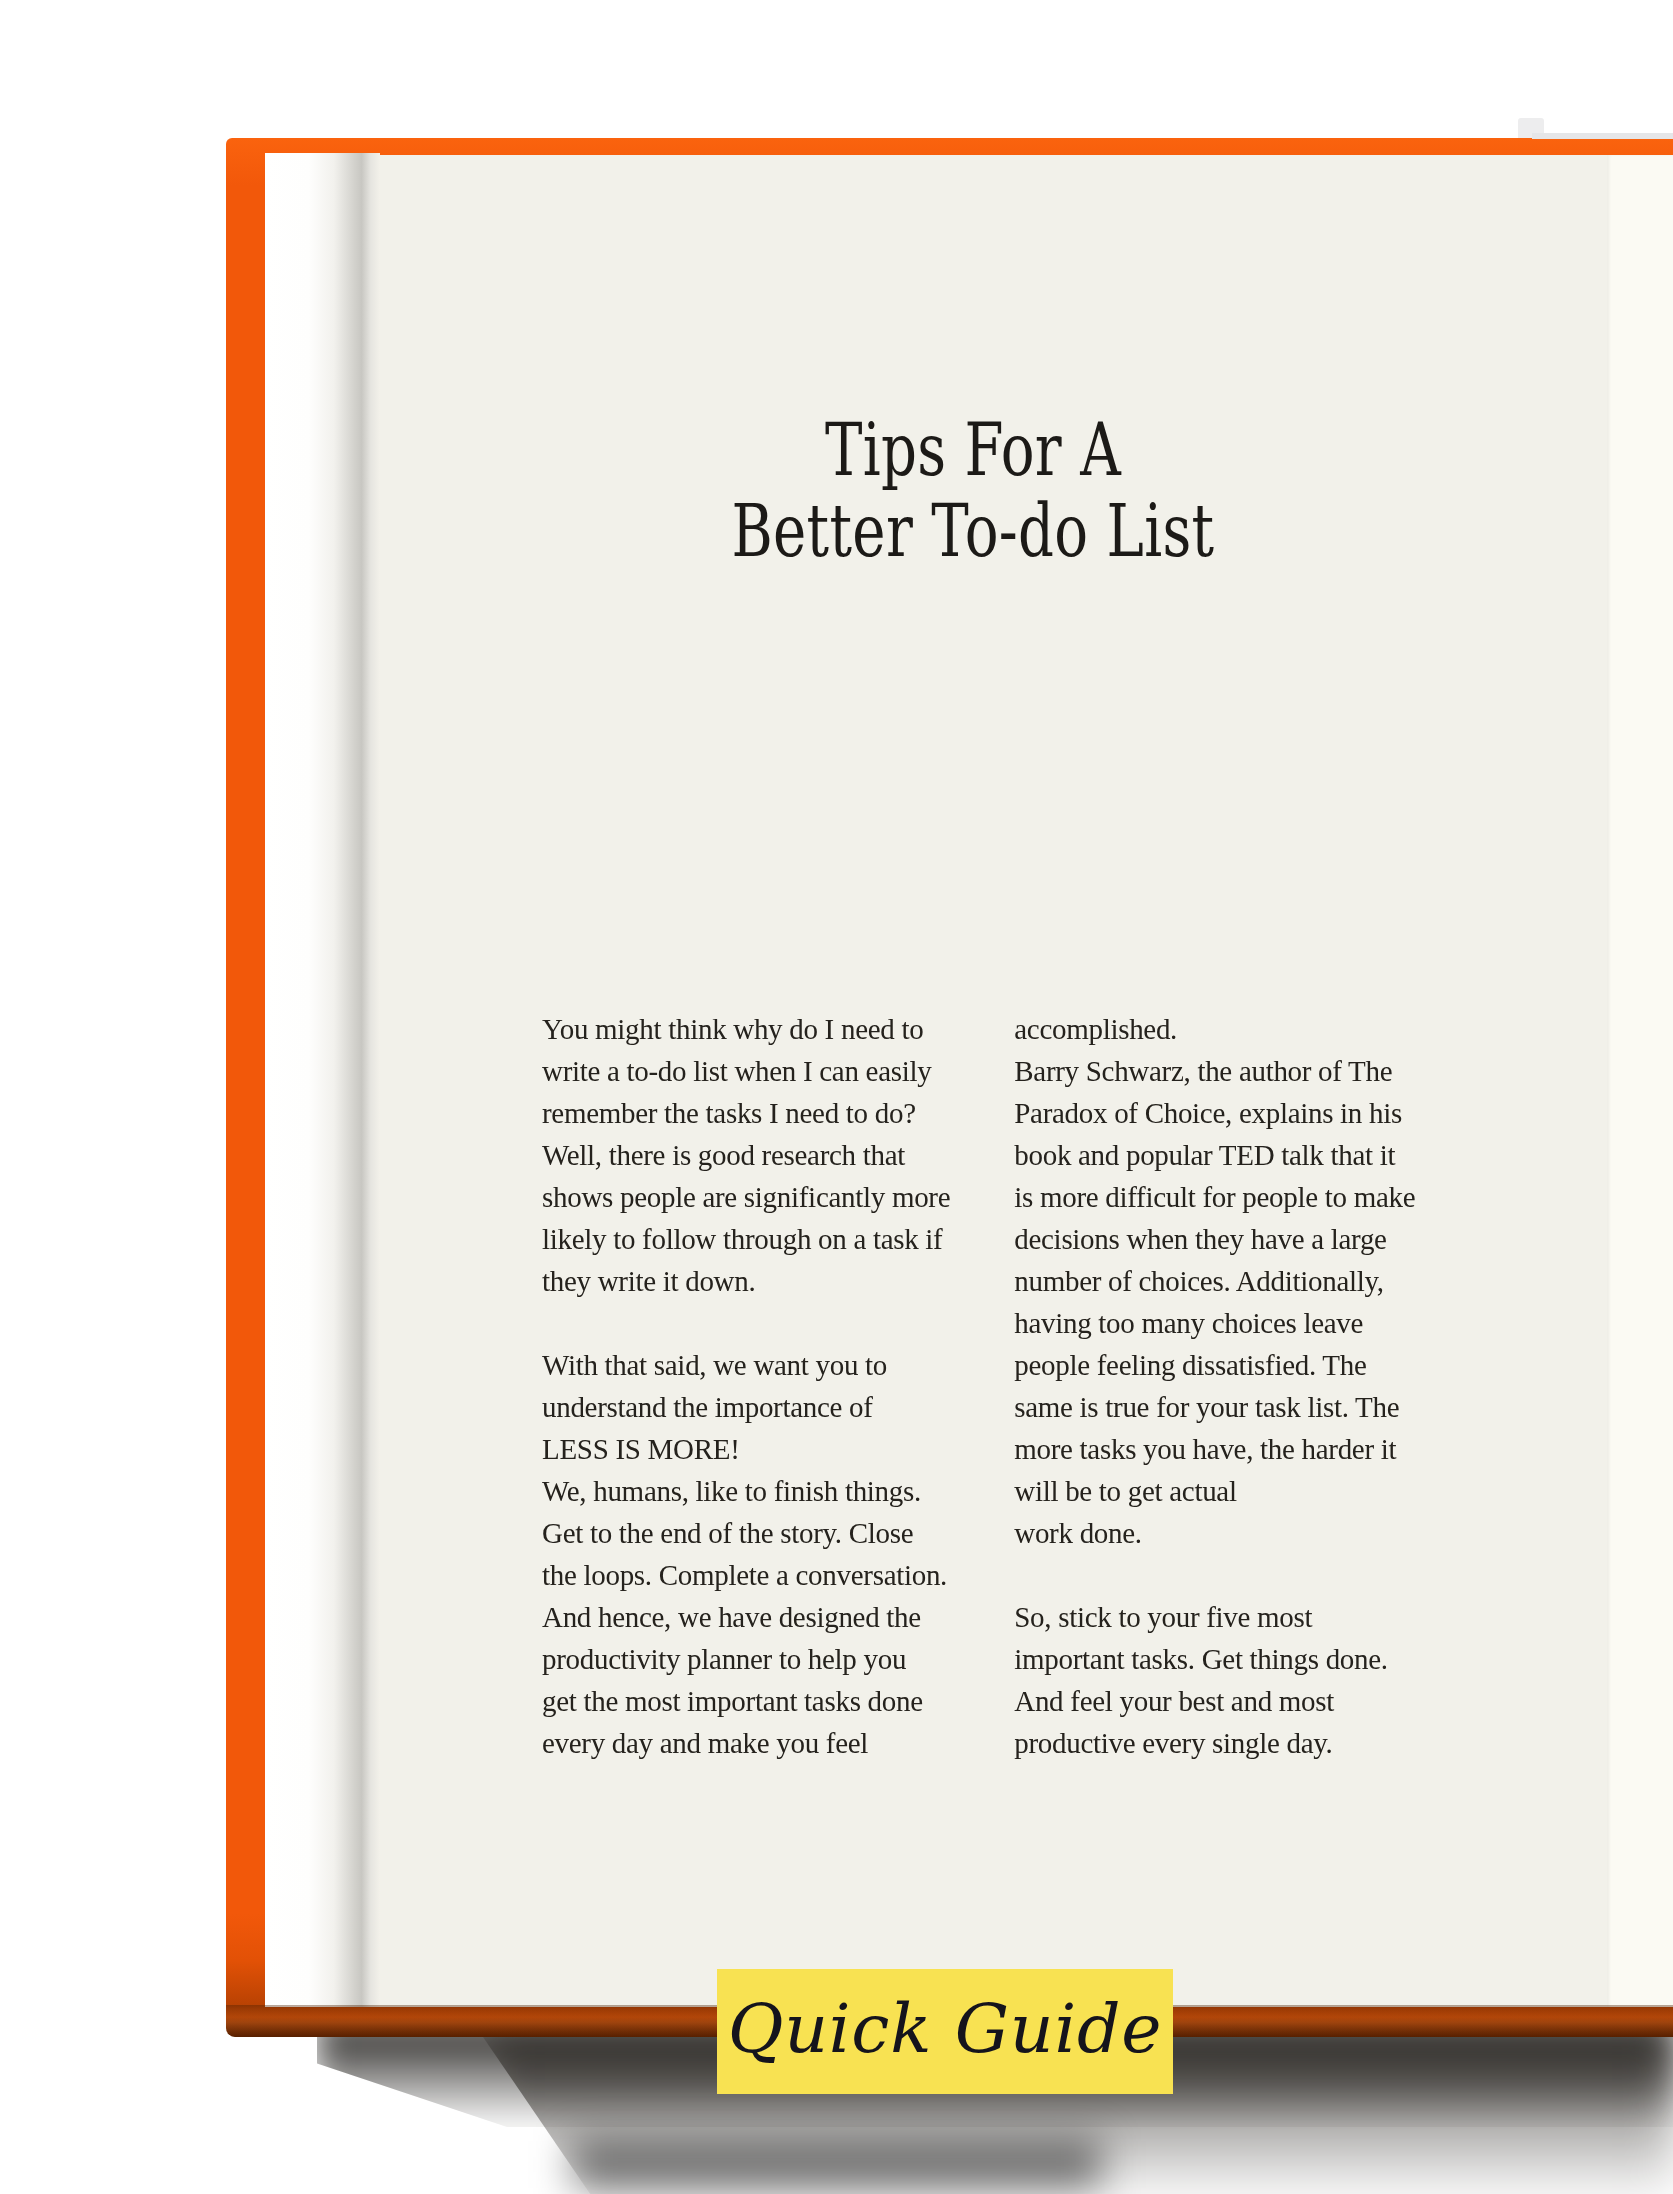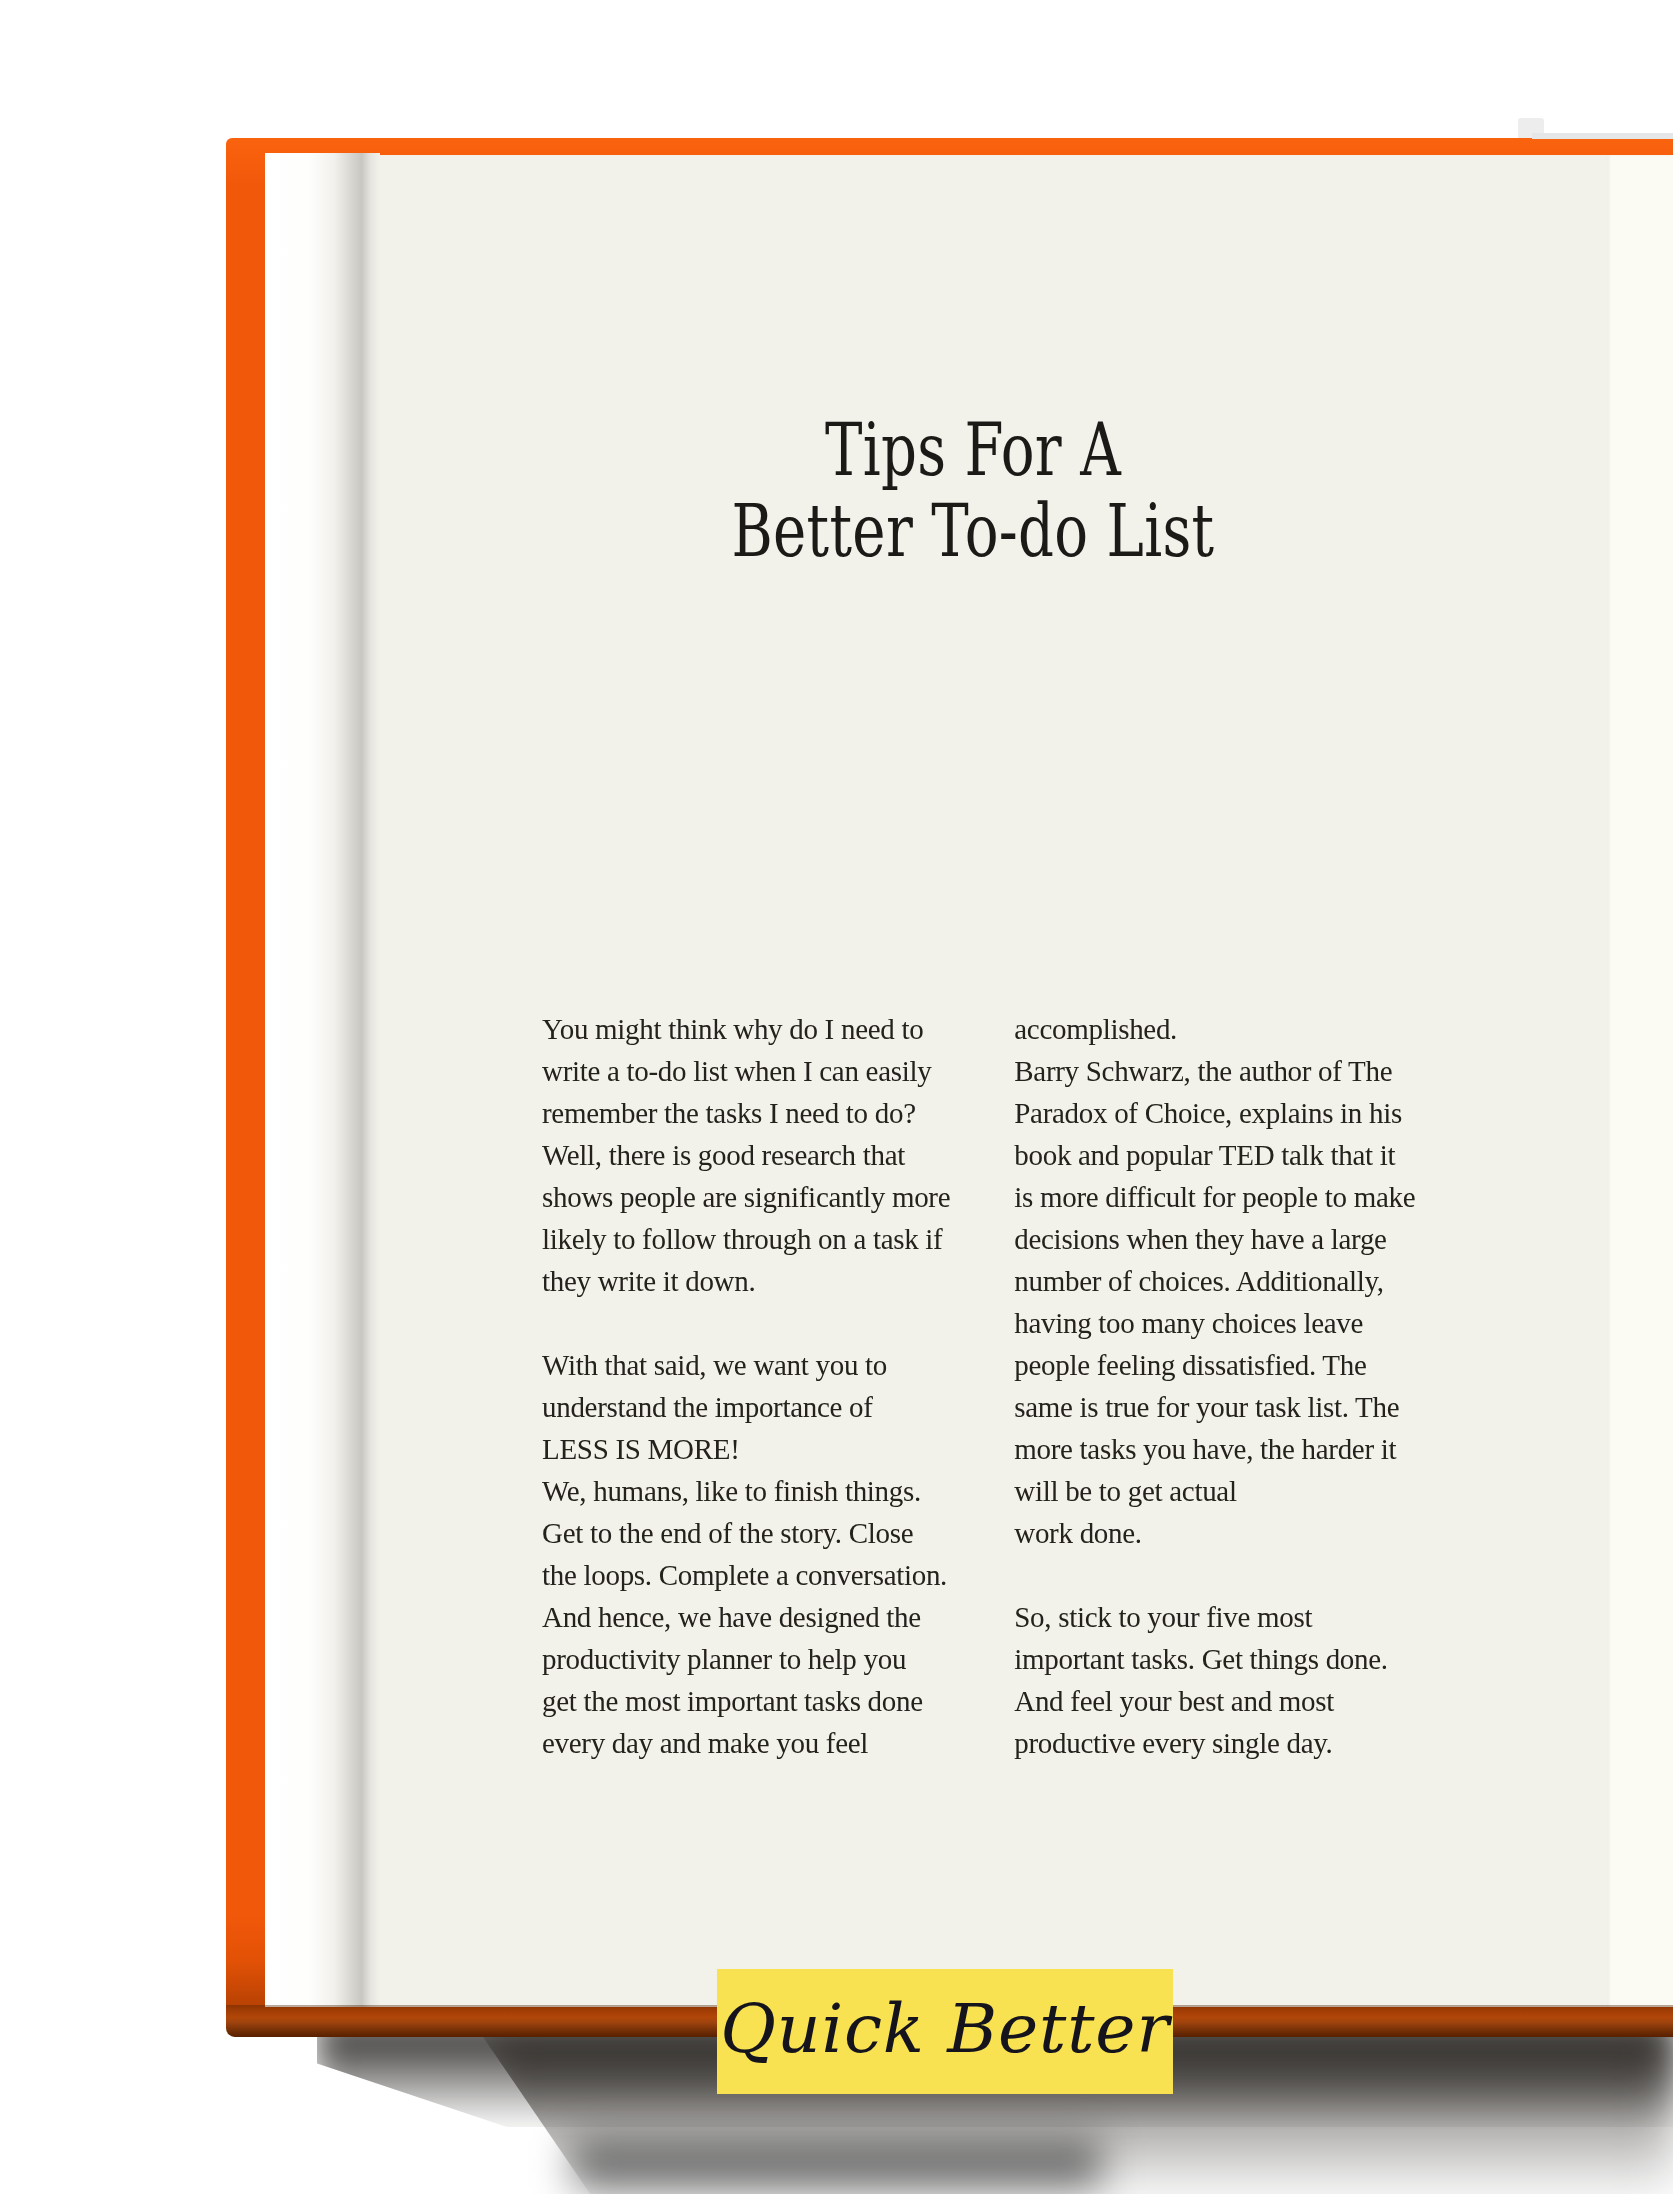--- a/index.html
+++ b/index.html
@@ -185,15 +185,15 @@
 will be to get actual
 work done.
 
 So, stick to your five most
 important tasks. Get things done.
 And feel your best and most
 productive every single day.</div>
 </div>
 
 <div class="quick-guide-tag">
-  <span class="quick-guide-label">Quick Better</span>
+  <span class="quick-guide-label">Quick Guide</span>
 </div>
 
 
 </body></html>

